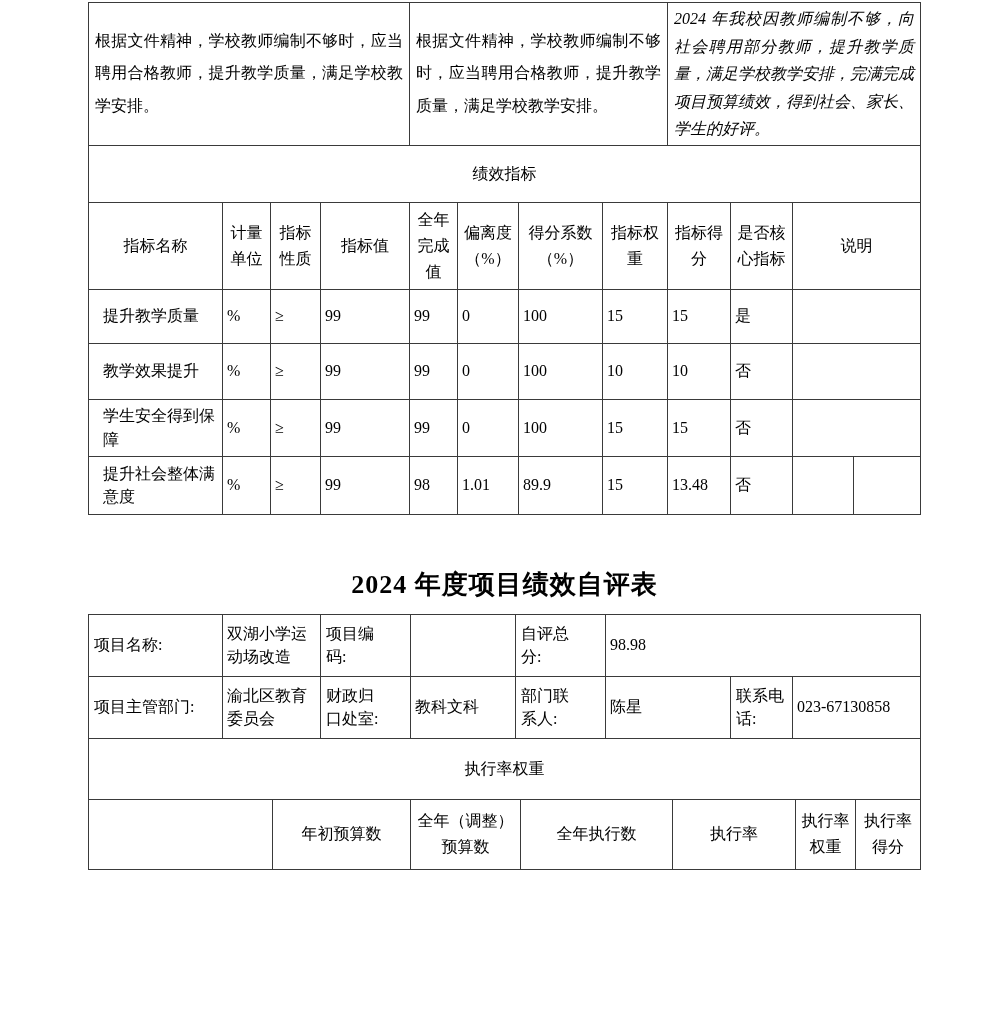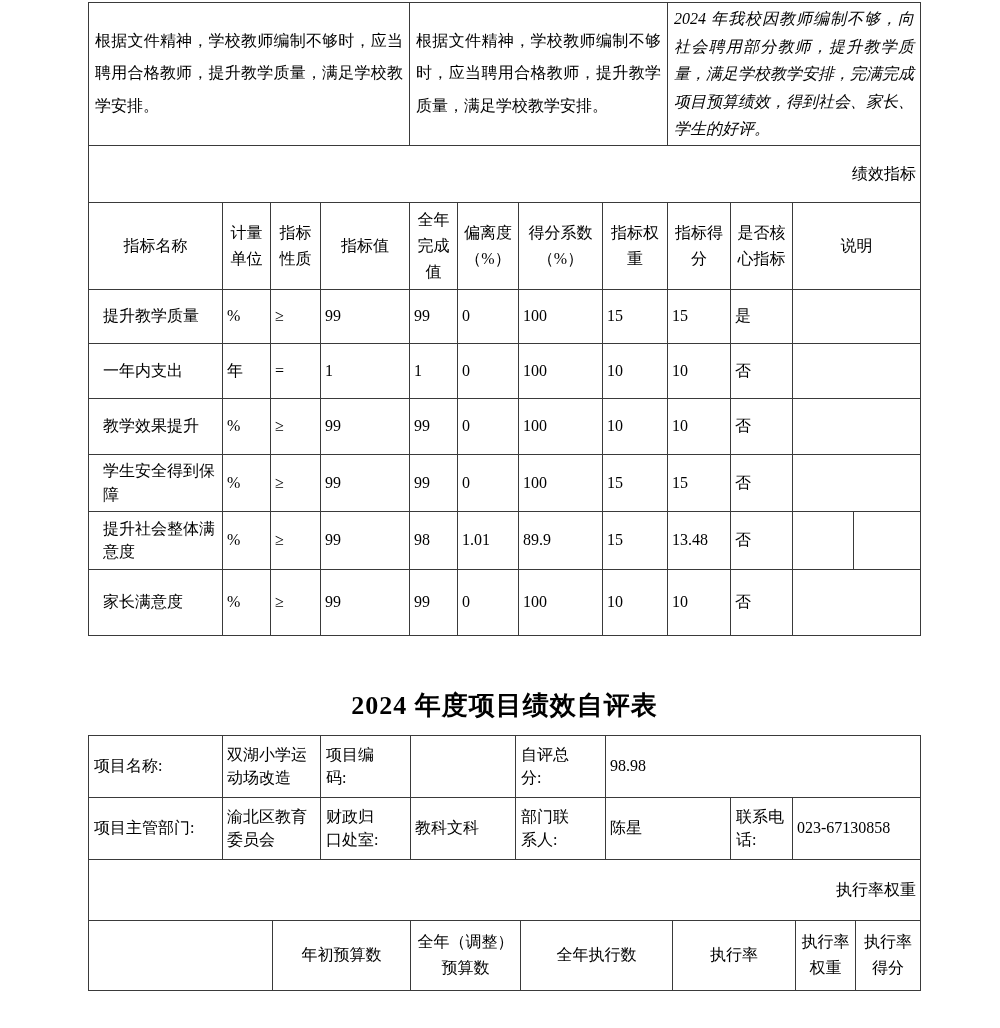--- a/index.html
+++ b/index.html
@@ -9,21 +9,21 @@
   }
   .page{position:relative;margin-left:88px;width:834px;padding-top:2px;}
   table{border-collapse:collapse;table-layout:fixed;width:833px;}
   td{
     border:1px solid #3a3a3a;font-size:16px;line-height:1.45;
     padding:2px 4px;vertical-align:middle;text-align:left;
     word-break:break-all;overflow:hidden;
   }
   .rowA td{line-height:2.05;text-align:justify;padding:2px 6px;}
   .rowA td.c3{line-height:1.72;font-style:italic;}
-  td.center{text-align:right;}
+  td.center{text-align:center;}
   td.hdr{text-align:center;line-height:1.62;padding:2px 3px;}
   td.namecell{padding-left:14px;}
   .title{
     width:833px;text-align:center;font-size:26px;font-weight:bold;
     margin-top:56px;height:28px;line-height:28px;margin-bottom:15px;
     letter-spacing:1px;
   }
   .t2b{margin-top:-1px;}
   td.lbl{padding-left:5px;padding-right:22px;}
   td.lblwide{padding-left:5px;padding-right:6px;}
@@ -81,48 +81,35 @@
       <td>99</td>
       <td>99</td>
       <td>0</td>
       <td>100</td>
       <td>15</td>
       <td>15</td>
       <td>是</td>
       <td colspan="2"></td>
     </tr>
 
-    <tr style="height:55px">
-      <td class="namecell">一年内支出</td>
-      <td>年</td>
-      <td>=</td>
-      <td>1</td>
-      <td>1</td>
+
+    <tr style="height:56px">
+      <td class="namecell">教学效果提升</td>
+      <td>%</td>
+      <td>≥</td>
+      <td>99</td>
+      <td>99</td>
       <td>0</td>
       <td>100</td>
       <td>10</td>
       <td>10</td>
       <td>否</td>
       <td colspan="2"></td>
     </tr>
 
-    <tr style="height:56px">
-      <td class="namecell">教学效果提升</td>
-      <td>%</td>
-      <td>≥</td>
-      <td>99</td>
-      <td>99</td>
-      <td>0</td>
-      <td>100</td>
-      <td>10</td>
-      <td>10</td>
-      <td>否</td>
-      <td colspan="2"></td>
-    </tr>
-
     <tr style="height:57px">
       <td class="namecell">学生安全得到保障</td>
       <td>%</td>
       <td>≥</td>
       <td>99</td>
       <td>99</td>
       <td>0</td>
       <td>100</td>
       <td>15</td>
       <td>15</td>
@@ -139,33 +126,20 @@
       <td>1.01</td>
       <td>89.9</td>
       <td>15</td>
       <td>13.48</td>
       <td>否</td>
       <td></td>
       <td></td>
     </tr>
 
 
-    <tr style="height:66px">
-      <td class="namecell">家长满意度</td>
-      <td>%</td>
-      <td>≥</td>
-      <td>99</td>
-      <td>99</td>
-      <td>0</td>
-      <td>100</td>
-      <td>10</td>
-      <td>10</td>
-      <td>否</td>
-      <td colspan="2"></td>
-    </tr>
   </tbody>
     </table>
 
   <div class="title">2024 年度项目绩效自评表</div>
 
   <table class="t2a">
     <colgroup>
       <col style="width:134px">
         <col style="width:98px">
         <col style="width:90px">

